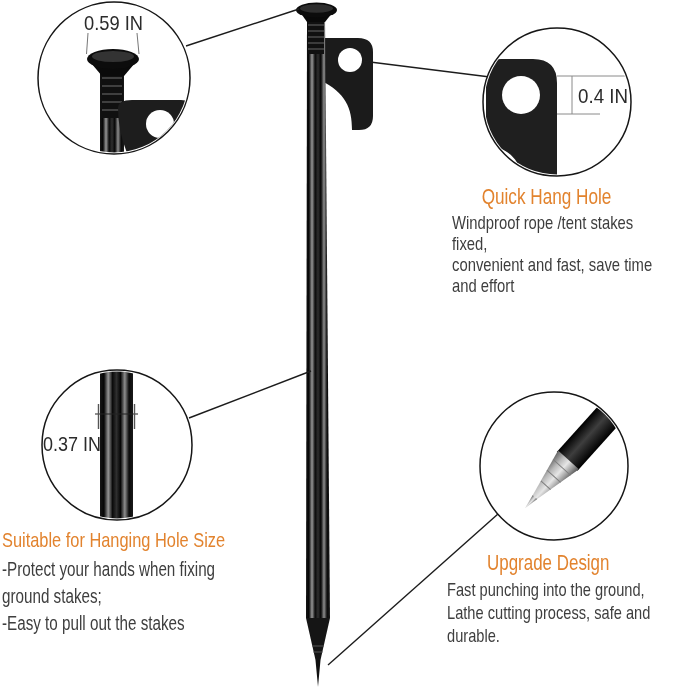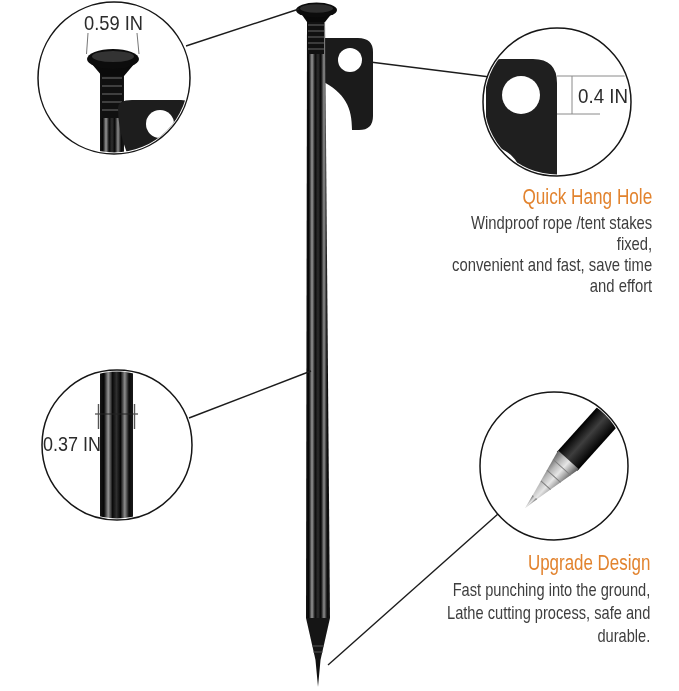--- a/index.html
+++ b/index.html
@@ -1,18 +1,18 @@
 <!DOCTYPE html>
 <html><head>
 <meta charset="utf-8">
 <style>
   html,body{margin:0;padding:0;background:#fff;}
   .canvas{
     position:relative;width:679px;height:691px;background:#ffffff;
-    font-family:"Liberation Sans",sans-serif;overflow:hidden;text-align:right;
+    font-family:"Liberation Sans",sans-serif;overflow:hidden;
   }
   .art{position:absolute;left:0;top:0;width:679px;height:691px;}
   .block{position:absolute;white-space:nowrap;}
   .scale{transform-origin:0 0;}
   .heading{color:#E2832E;}
   .line{color:#3E3E3E;}
 
   .block.tl{left:37px;top:154px;}
   .block.tl .scale{transform:scaleX(0.85);}
   .block.tl .heading{font-size:21px;line-height:25px;margin-bottom:2px;}
@@ -187,20 +187,28 @@
   <div class="block tr">
     <div class="scale">
       <div class="heading">Quick Hang Hole</div>
       <div class="line">Windproof rope /tent stakes</div>
       <div class="line">fixed,</div>
       <div class="line">convenient and fast, save time</div>
       <div class="line">and effort</div>
     </div>
   </div>
 
+  <div class="block bl">
+    <div class="scale">
+      <div class="heading">Suitable for Hanging Hole Size</div>
+      <div class="line">-Protect your hands when fixing</div>
+      <div class="line">ground stakes;</div>
+      <div class="line">-Easy to pull out the stakes</div>
+    </div>
+  </div>
 
   <div class="block br">
     <div class="scale">
       <div class="heading">Upgrade Design</div>
       <div class="line">Fast punching into the ground,</div>
       <div class="line">Lathe cutting process, safe and</div>
       <div class="line">durable.</div>
     </div>
   </div>
 

